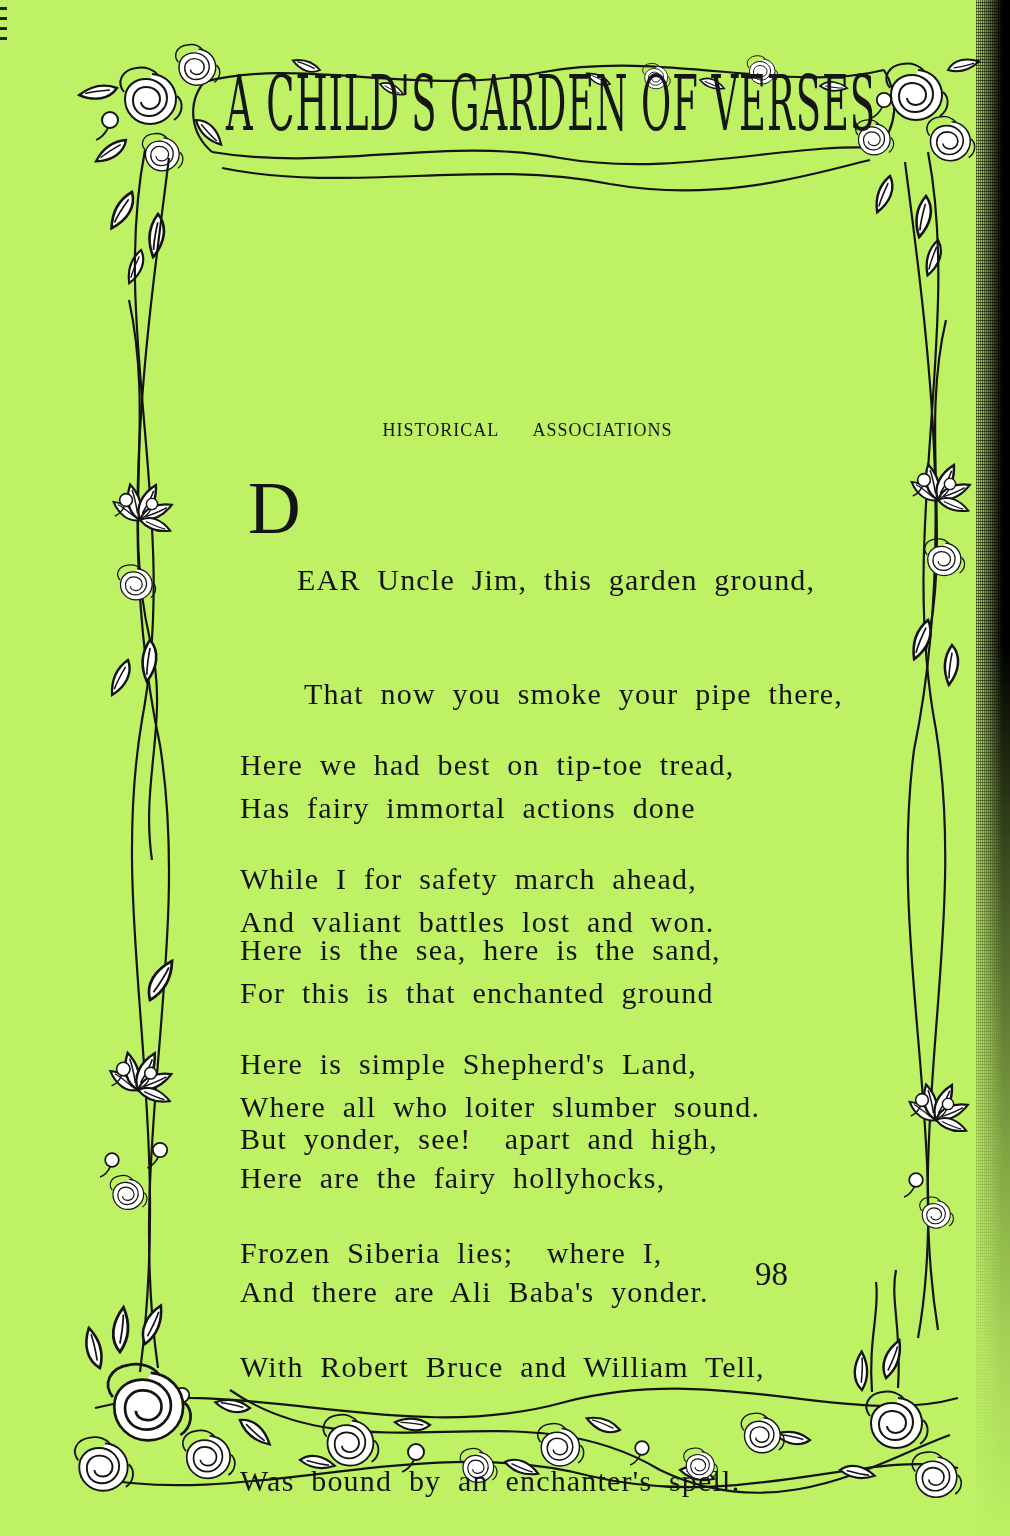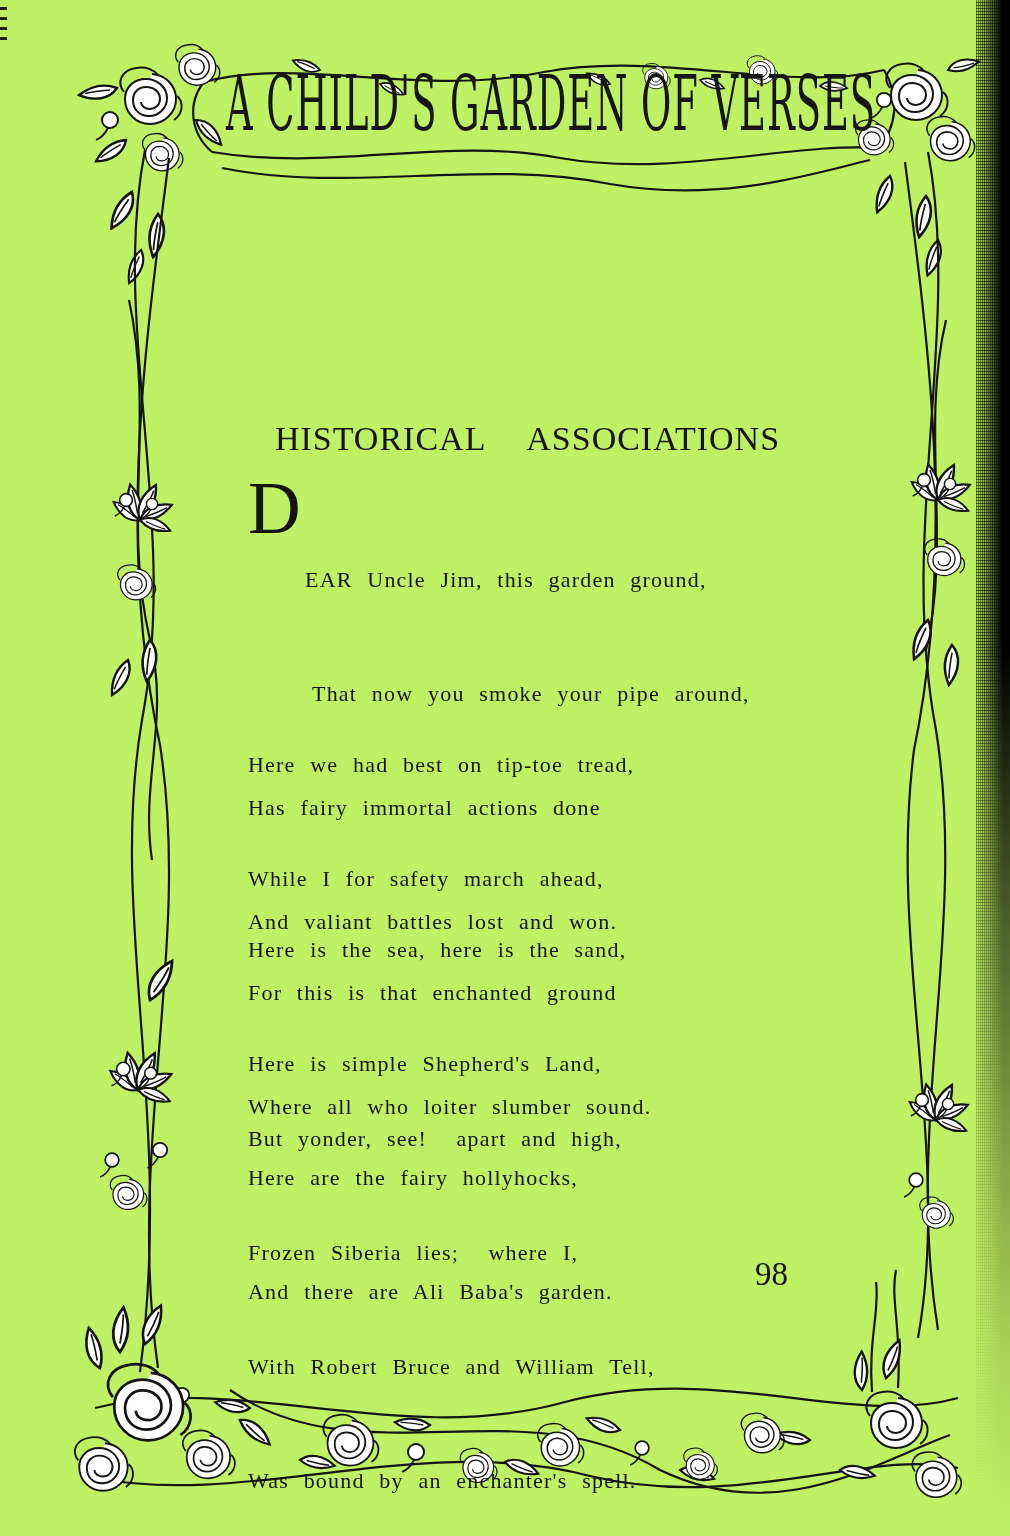--- a/index.html
+++ b/index.html
@@ -32,27 +32,27 @@
   .corner-marks {
     position:absolute; left:0; top:2px; width:7px; height:38px;
     background: repeating-linear-gradient(0deg,#000 0 3px, transparent 3px 10px);
     opacity:.85;
   }
   
   .poem { position:absolute; left:240px; top:0; width:600px; height:1536px; }
   .poem-title {
     position:absolute; top:420px; left:0; width:575px;
     text-align:center;
-    font-size:34px; font-weight:normal;
+    font-size:18px; font-weight:normal;
     letter-spacing:1px; word-spacing:12px;
     white-space:pre;
   }
   .stanza {
-    position:absolute; left:8px;
-    font-size:22px; line-height:38px;
+    position:absolute; left:0;
+    font-size:30px; line-height:38px;
     letter-spacing:1.2px; word-spacing:8px;
     white-space:pre;
   }
   .s1 { top:485px; }
   .s2 { top:670px; }
   .s3 { top:855px; }
   .s4 { top:1044px; }
   .dropcap {
     position:absolute; left:8px; top:472px;
     font-size:73px; line-height:1;
@@ -215,37 +215,37 @@
   <div class="gutter"></div>
   <div class="corner-marks"></div>
 
   <main class="poem">
     <h1 class="poem-title">HISTORICAL  ASSOCIATIONS</h1>
 
     <span class="dropcap">D</span>
 
     <section class="stanza s1">
       <div class="line ind1">EAR Uncle Jim, this garden ground,</div>
-      <div class="line ind2">That now you smoke your pipe around,</div>
+      <div class="line ind2">That now you smoke your pipe there,</div>
       <div class="line">Has fairy immortal actions done</div>
       <div class="line">And valiant battles lost and won.</div>
     </section>
 
     <section class="stanza s2">
       <div class="line">Here we had best on tip-toe tread,</div>
       <div class="line">While I for safety march ahead,</div>
       <div class="line">For this is that enchanted ground</div>
       <div class="line">Where all who loiter slumber sound.</div>
     </section>
 
     <section class="stanza s3">
       <div class="line">Here is the sea, here is the sand,</div>
       <div class="line">Here is simple Shepherd's Land,</div>
       <div class="line">Here are the fairy hollyhocks,</div>
-      <div class="line">And there are Ali Baba's garden.</div>
+      <div class="line">And there are Ali Baba's yonder.</div>
     </section>
 
     <section class="stanza s4">
       <div class="line">But yonder, see!  apart and high,</div>
       <div class="line">Frozen Siberia lies;  where I,</div>
       <div class="line">With Robert Bruce and William Tell,</div>
       <div class="line">Was bound by an enchanter's spell.</div>
     </section>
 
     <div class="page-number">98</div>

